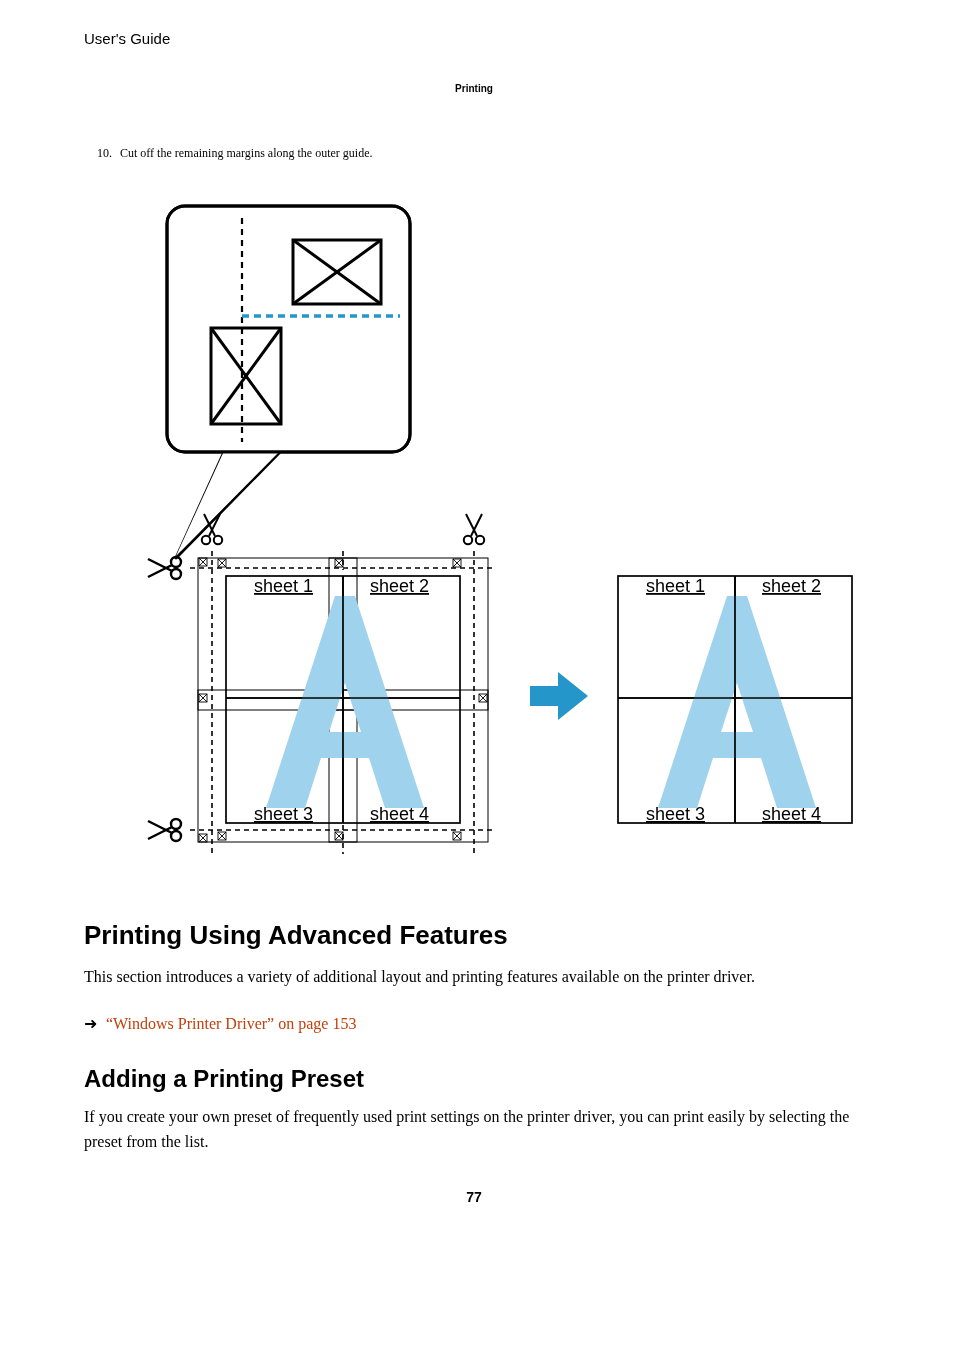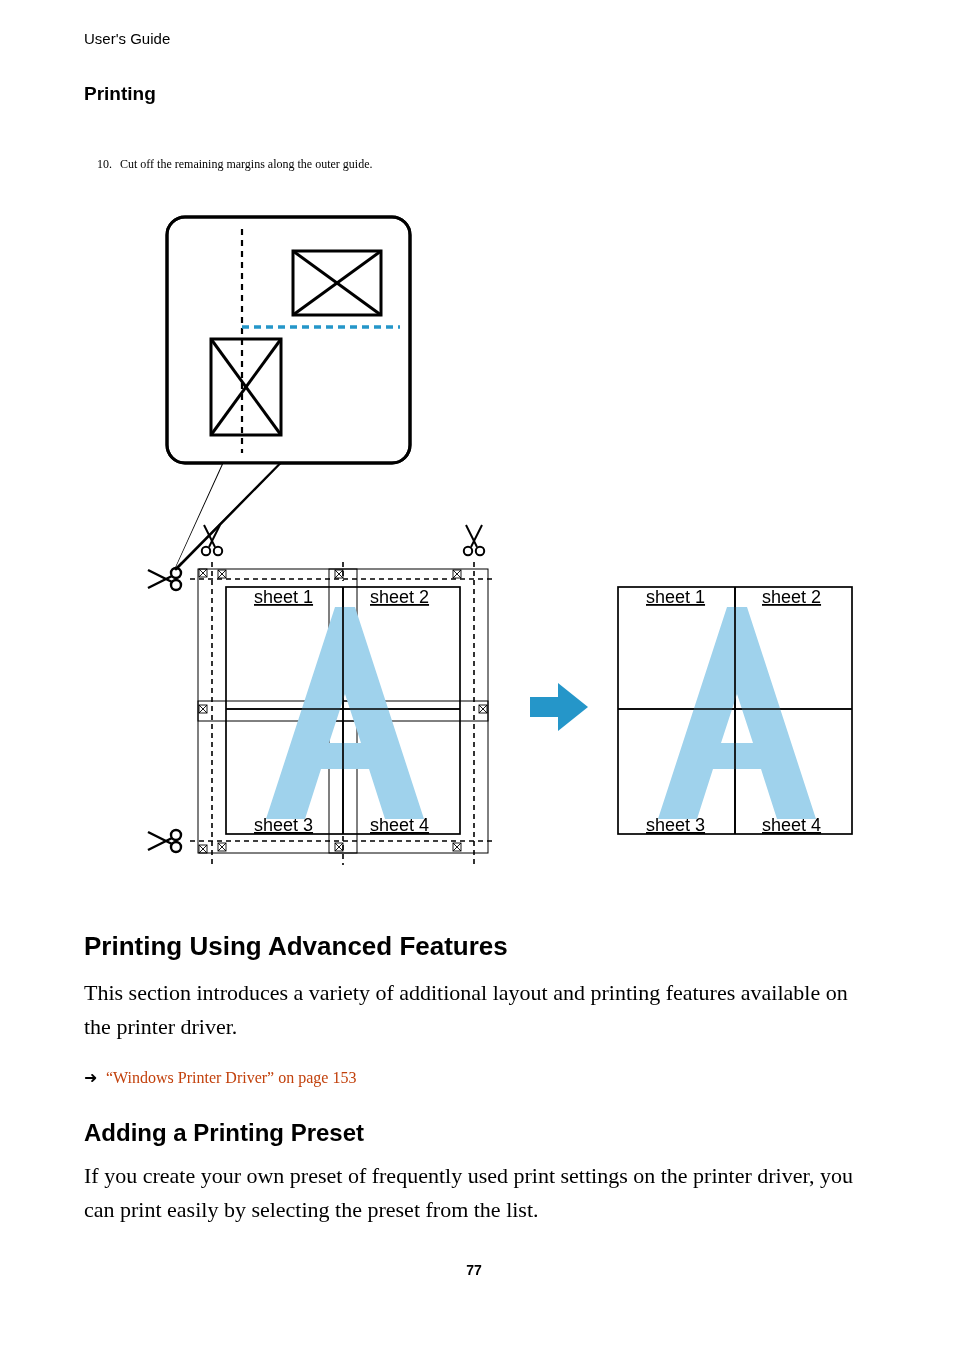--- a/index.html
+++ b/index.html
@@ -17,22 +17,22 @@
   }
   .hdr-top {
     font-family: "Myriad Pro", "Segoe UI", Arial, sans-serif;
     font-size: 15px;
     color: #000;
     margin-bottom: 36px;
   }
   .hdr-center {
     font-family: "Myriad Pro", "Segoe UI", Arial, sans-serif;
     font-weight: bold;
-    font-size: 19px;
-    text-align: left;
+    font-size: 10px;
+    text-align: center;
     margin-bottom: 50px;
   }
   .step-line {
     font-size: 12px;
     line-height: 1.5;
     margin-bottom: 36px;
   }
   .step-num {
     display: inline-block;
     width: 28px;
@@ -47,21 +47,21 @@
   svg { display: block; }
   .h2 {
     font-family: Liberation Sans, sans-serif;
     font-weight: bold;
     font-size: 26px;
     color: #000;
     margin-top: 22px;
     margin-bottom: 14px;
   }
   .body-text {
-    font-size: 22px;
+    font-size: 16px;
     line-height: 1.55;
     margin-bottom: 20px;
   }
   .related-hd {
     font-family: "Myriad Pro", "Segoe UI", Arial, sans-serif;
     font-weight: bold;
     font-size: 15px;
     margin-bottom: 6px;
   }
   .related-list {

